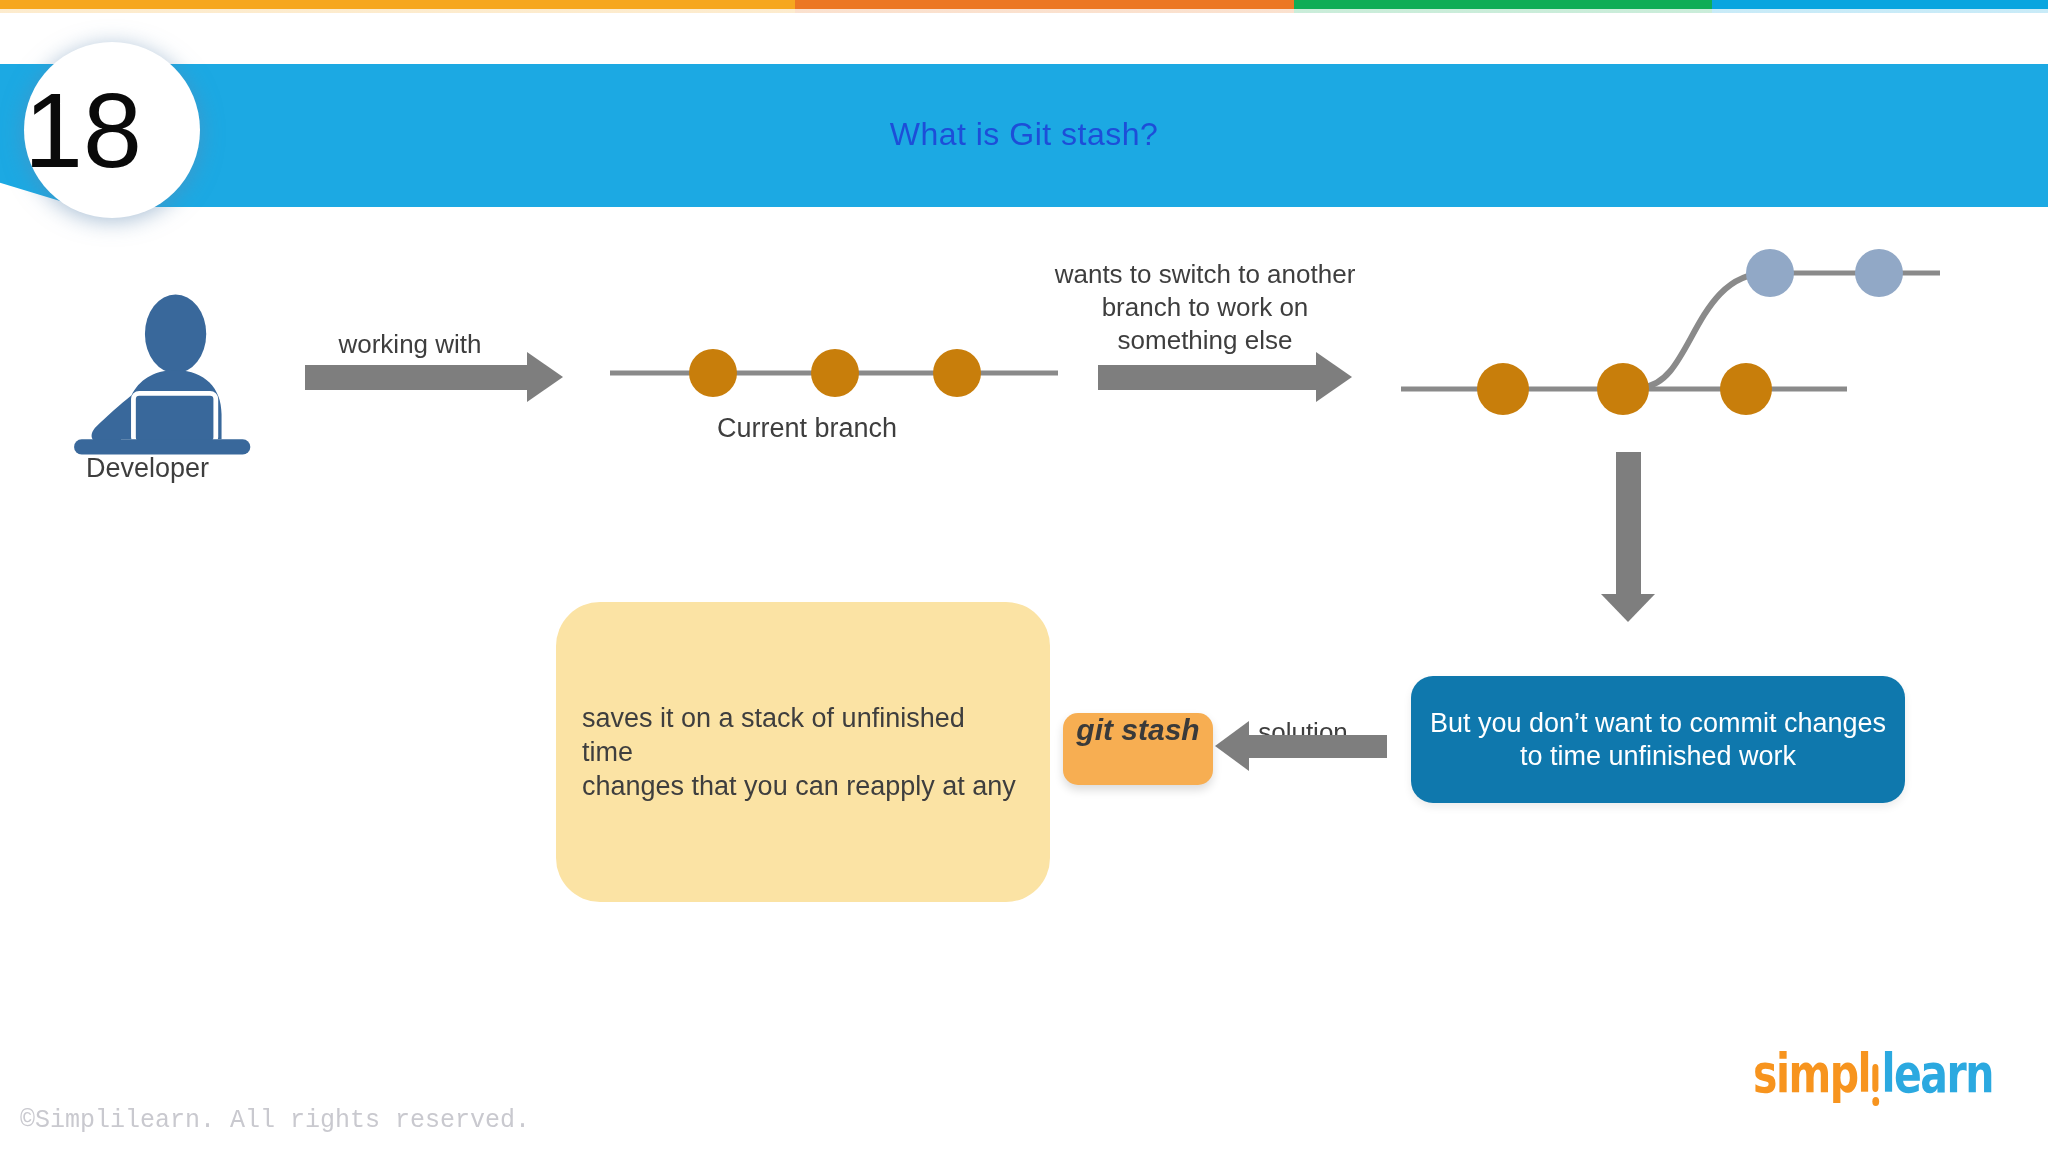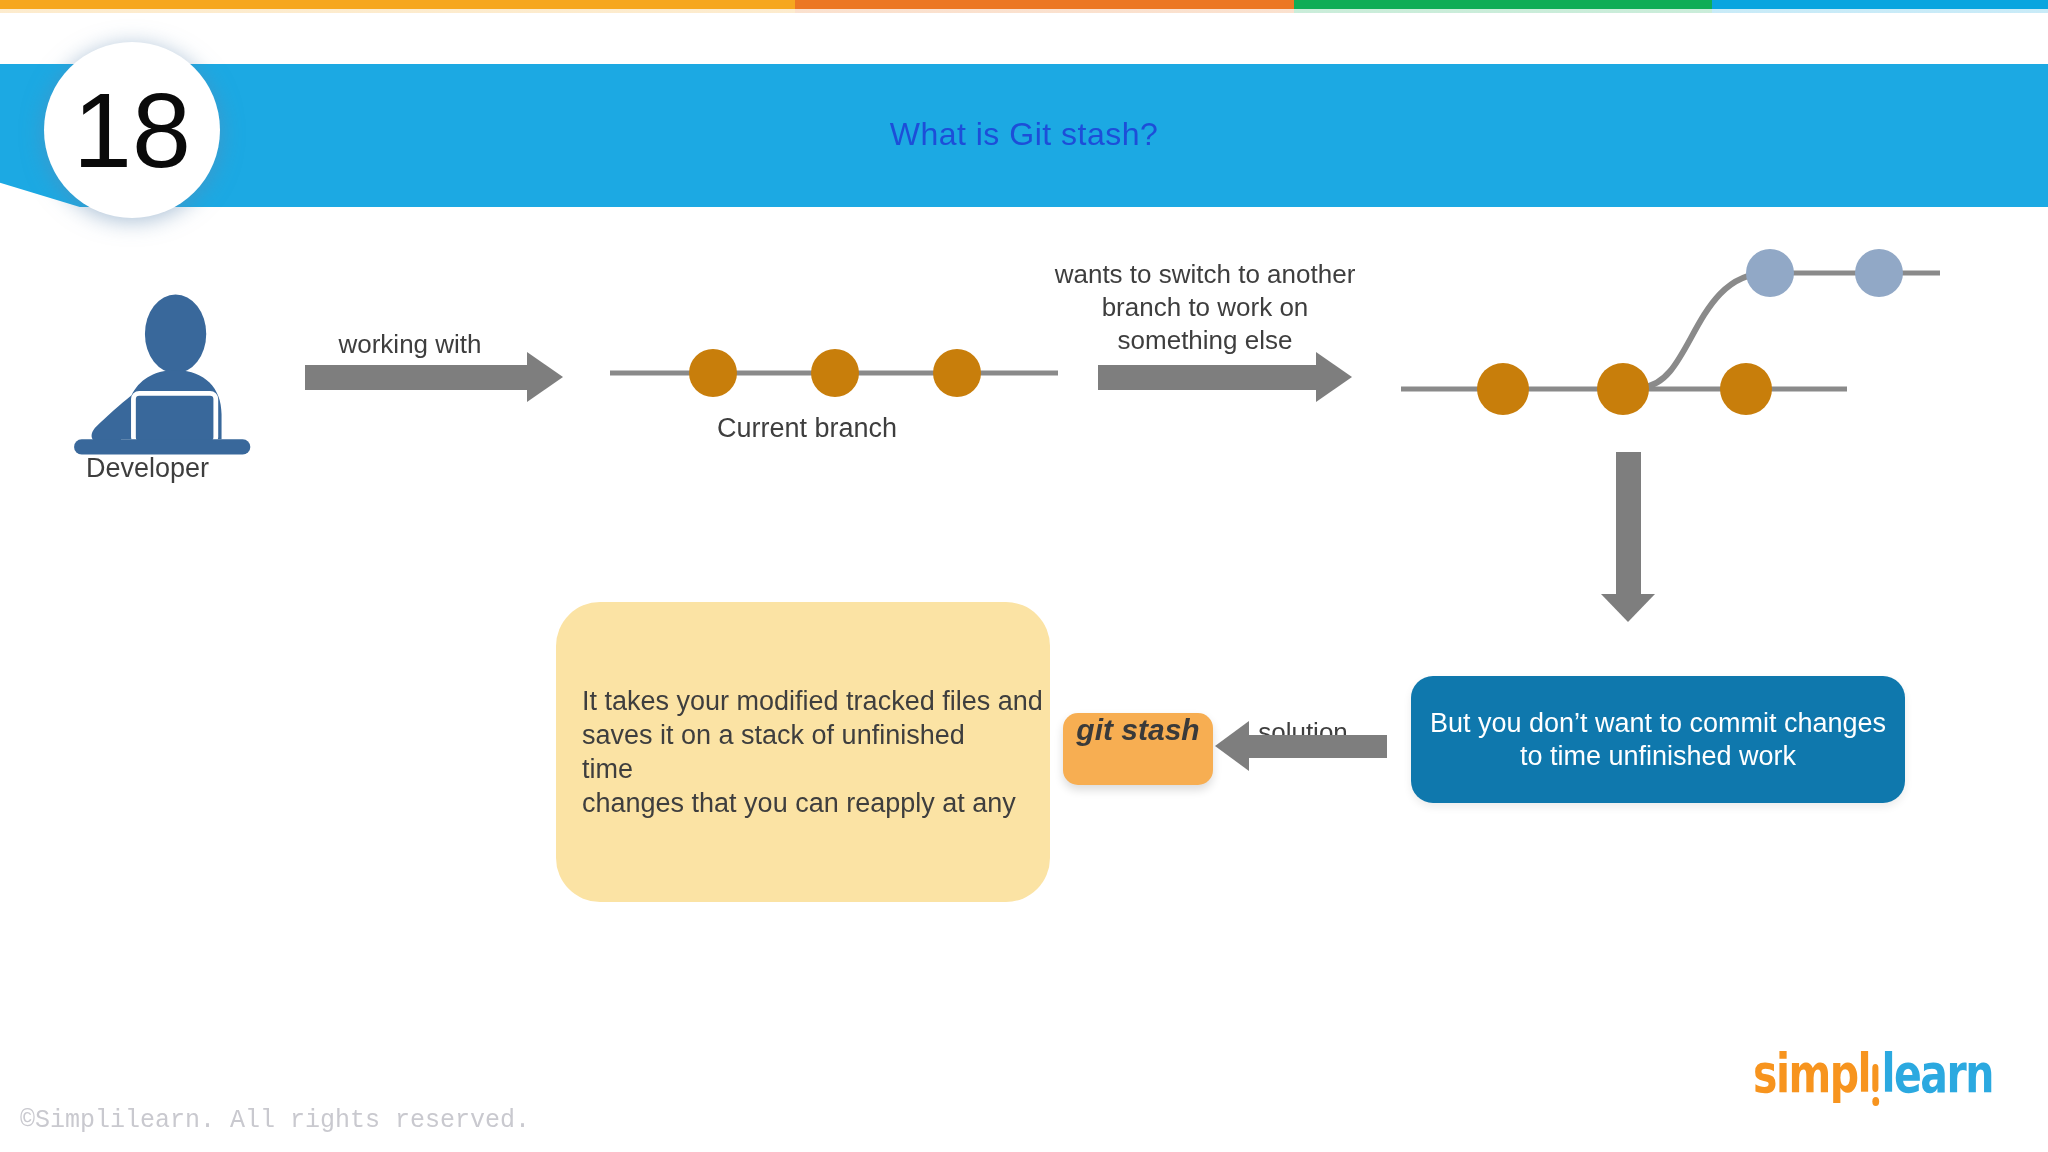--- a/index.html
+++ b/index.html
@@ -14,22 +14,22 @@
     background:linear-gradient(90deg,#F6A71F 0 38.8%,#EC7723 38.8% 63.2%,#0FAD56 63.2% 83.6%,#09A5DF 83.6% 100%);}
   .top-strip-faint{left:0;top:9px;width:2048px;height:4px;opacity:.22;
     background:linear-gradient(90deg,#F6A71F 0 38.8%,#EC7723 38.8% 63.2%,#0FAD56 63.2% 83.6%,#09A5DF 83.6% 100%);}
 
   
   .banner{left:0;top:64px;width:2048px;height:143px;background:#1CA9E3;
     clip-path:polygon(0 0,100% 0,100% 100%,3.9% 100%,0 83%);}
   .slide-title{left:0;top:116px;width:2048px;text-align:center;color:#1d4ed8;
     font-size:32px;letter-spacing:.5px;}
 
-  .num-circle{left:44px;top:42px;width:176px;height:176px;border-radius:50%;background:#ffffff;
-    box-shadow:0 3px 22px rgba(96,136,176,.55);display:flex;align-items:center;justify-content:center;
+  .num-circle{left:24px;top:42px;width:176px;height:176px;border-radius:50%;background:#ffffff;
+    box-shadow:0 3px 22px rgba(96,136,176,.55);display:flex;align-items:center;justify-content:flex-start;
     color:#0a0a0a;font-size:106px;}
 
   
   .lbl{font-size:26px;color:#3E3E3E;text-align:center;line-height:33px;}
 
   
   .arr-r{display:flex;align-items:center;}
   .arr-r .shaft{height:25px;background:#7E7E7E;flex:1;}
   .arr-r .head{width:0;height:0;border-top:25px solid transparent;border-bottom:25px solid transparent;border-left:36px solid #7E7E7E;}
   .arr-l{display:flex;align-items:center;}
@@ -132,21 +132,20 @@
   <div class="abs arr-l" style="left:1215px;top:721px;width:172px;height:50px">
     <div class="head"></div>
     <div class="shaft"></div>
   </div>
 
   <div class="abs stash-badge">
     <span>git stash</span>
   </div>
 
   <div class="abs note-box">
-    <div>It takes your modified tracked files and</div>
     <div>saves it on a stack of unfinished</div>
     <div>time</div>
     <div>changes that you can reapply at any</div>
   </div>
 
   <div class="abs footer-copy">©Simplilearn. All rights reserved.</div>
   <div class="abs logo">
     <span class="p1">simpl</span><span class="logo-i"><span class="stem"></span><span class="dot"></span></span><span class="p2">learn</span>
   </div>
 

